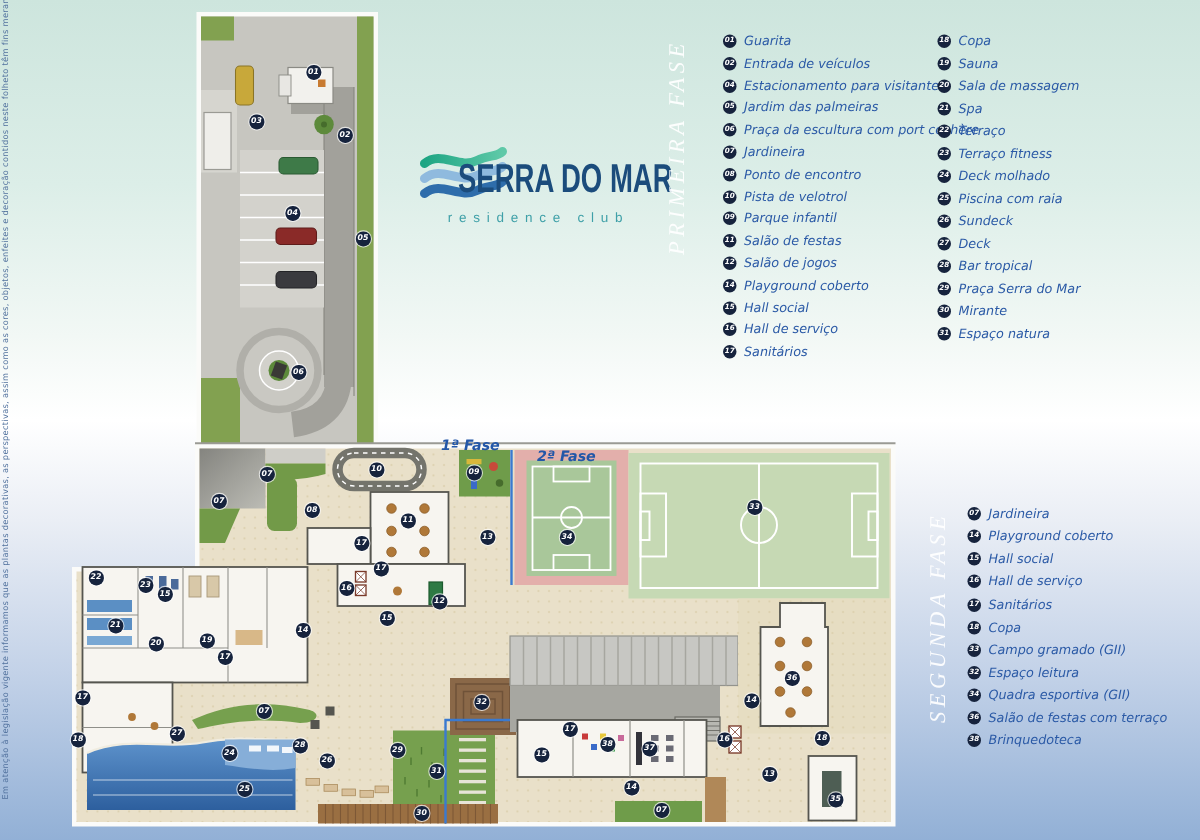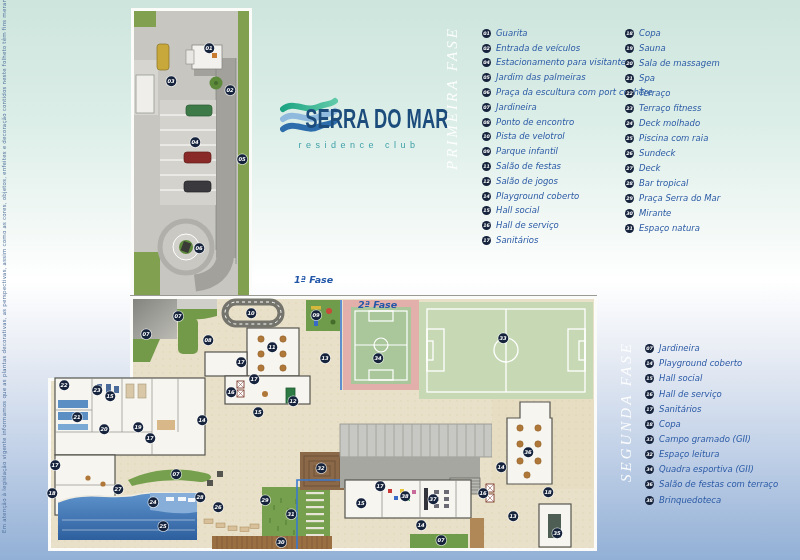--- a/index.html
+++ b/index.html
@@ -16,27 +16,27 @@
     font-size:27px;line-height:1;color:#1b4c7c;transform:scaleX(.68);transform-origin:center;white-space:nowrap;}
   .logo-sub{margin-top:7px;font-family:"Liberation Sans",sans-serif;font-size:9px;
     letter-spacing:4.5px;color:#3fa0a8;white-space:nowrap;}
   .vlabel{position:absolute;writing-mode:vertical-rl;transform:rotate(180deg);
     font-family:"Liberation Serif",serif;font-style:italic;font-size:15px;letter-spacing:3px;
     color:rgba(255,255,255,.92);white-space:nowrap;}
   #vl1{left:444px;top:20px;height:150px;}
   #vl2{left:618px;top:340px;height:142px;}
   .phase-tag{position:absolute;font-family:"DejaVu Sans",sans-serif;font-style:italic;font-weight:bold;
     font-size:9.5px;color:#2357a8;white-space:nowrap;}
-  #tag1{left:294px;top:274px;}
+  #tag1{left:294px;top:292px;}
   #tag2{left:358px;top:299px;}
   .legend-col{position:absolute;}
   #leg1a{left:482px;top:23px;--rh:14.8px;}
   #leg1b{left:625px;top:23px;--rh:15.0px;}
   #leg2{left:645px;top:338px;--rh:15.15px;}
-  .leg-row{display:flex;align-items:flex-end;height:var(--rh);}
+  .leg-row{display:flex;align-items:flex-start;height:var(--rh);}
   .lbadge{flex:0 0 auto;width:9px;height:9px;border-radius:50%;background:#16233d;color:#fff;
     display:flex;align-items:center;justify-content:center;
     font:italic bold 4.8px "DejaVu Sans",sans-serif;}
   .llab{margin-left:5px;font:italic 8.5px "DejaVu Sans",sans-serif;color:#2b5aa6;white-space:nowrap;}
   #badge-layer{position:absolute;left:0;top:0;width:800px;height:560px;pointer-events:none;}
   .pbadge{position:absolute;width:9.5px;height:9.5px;border-radius:50%;background:#16233d;color:#fff;
     display:flex;align-items:center;justify-content:center;transform:translate(-50%,-50%);
     font:italic bold 5.2px "DejaVu Sans",sans-serif;box-shadow:0 0 0 .7px rgba(255,255,255,.7);}
 </style>
 </head>

